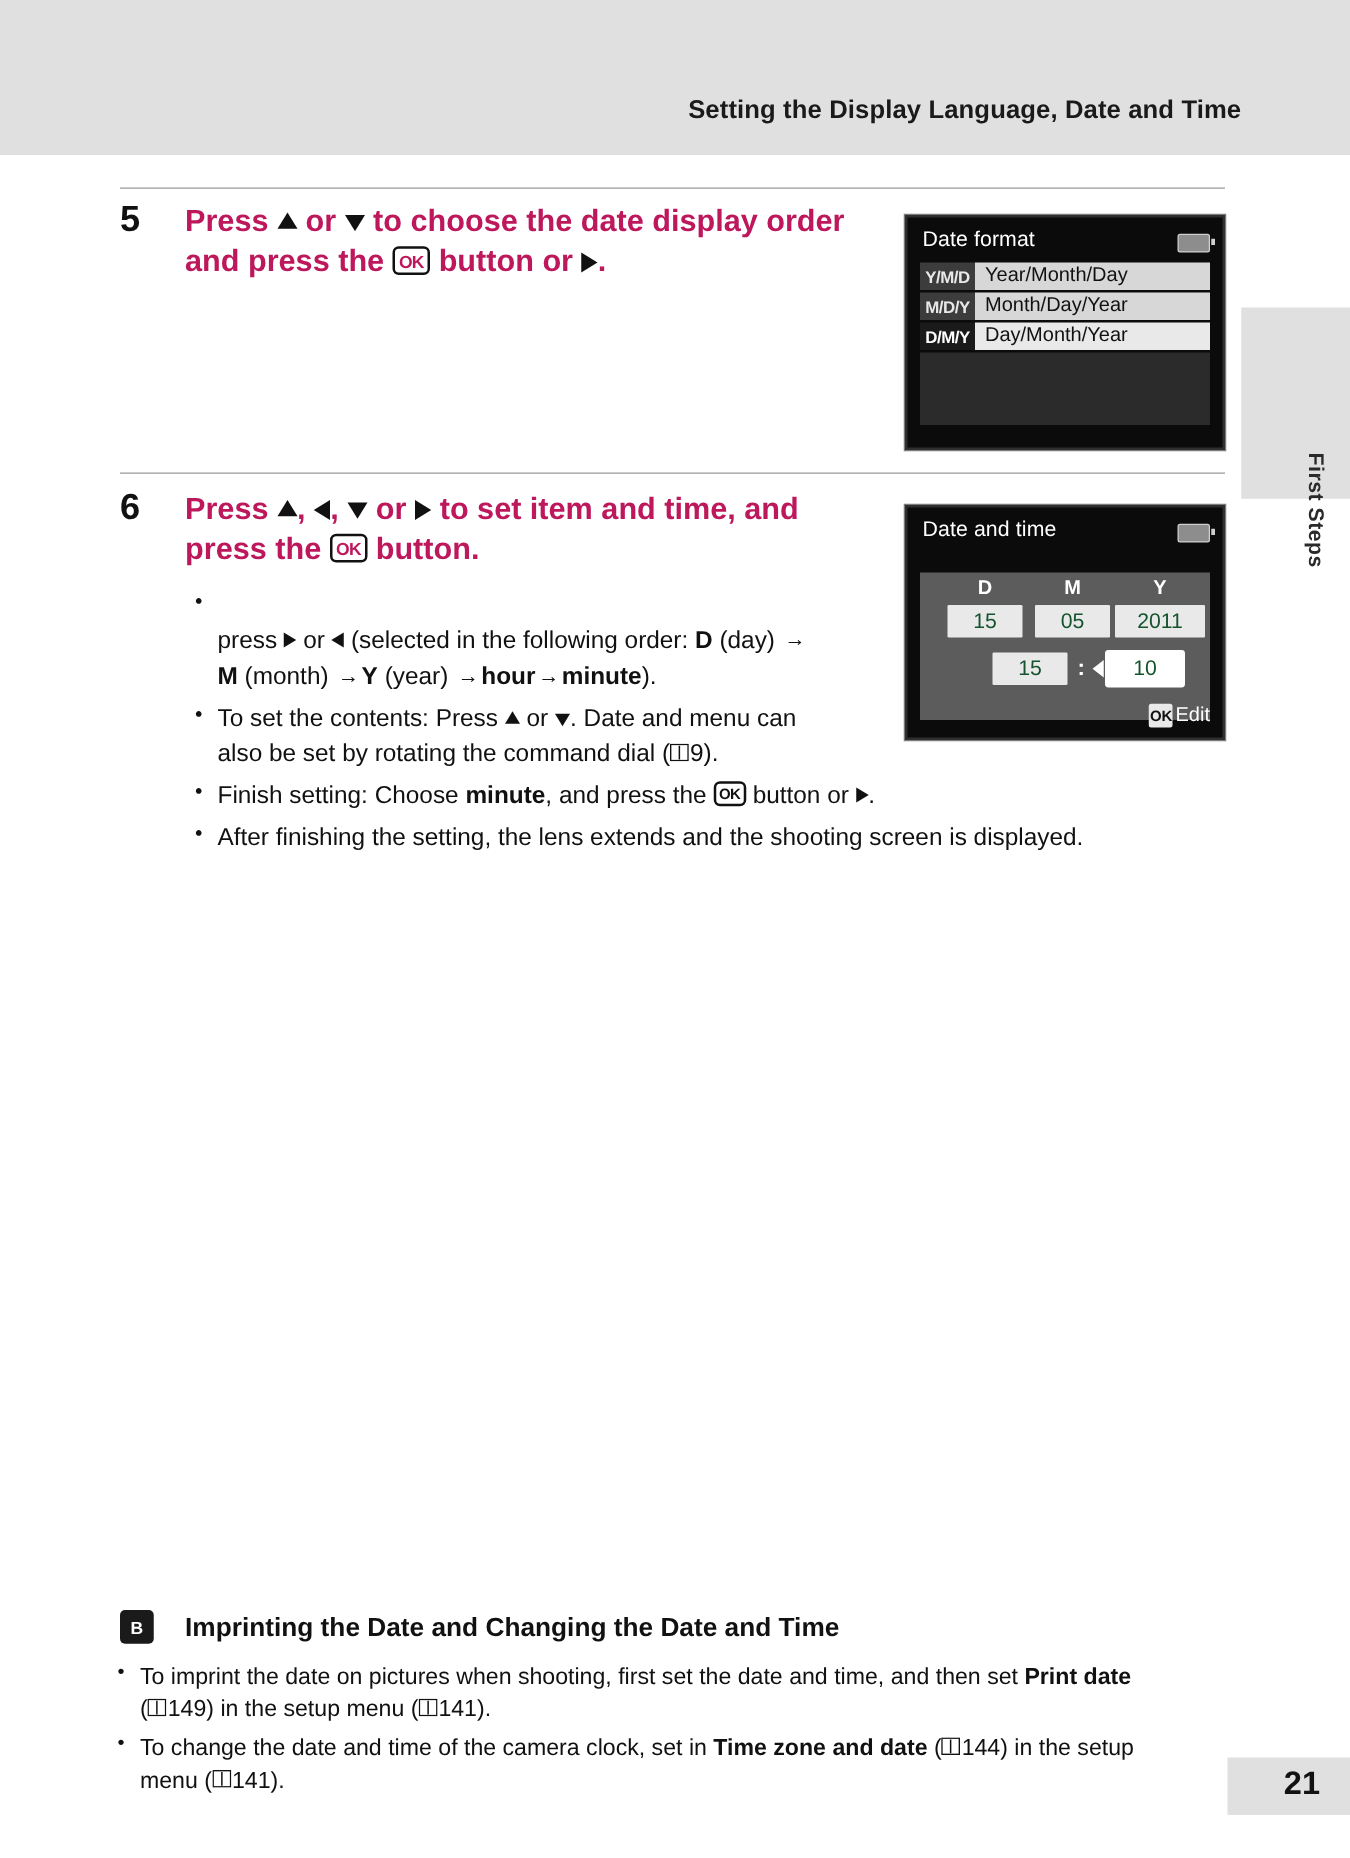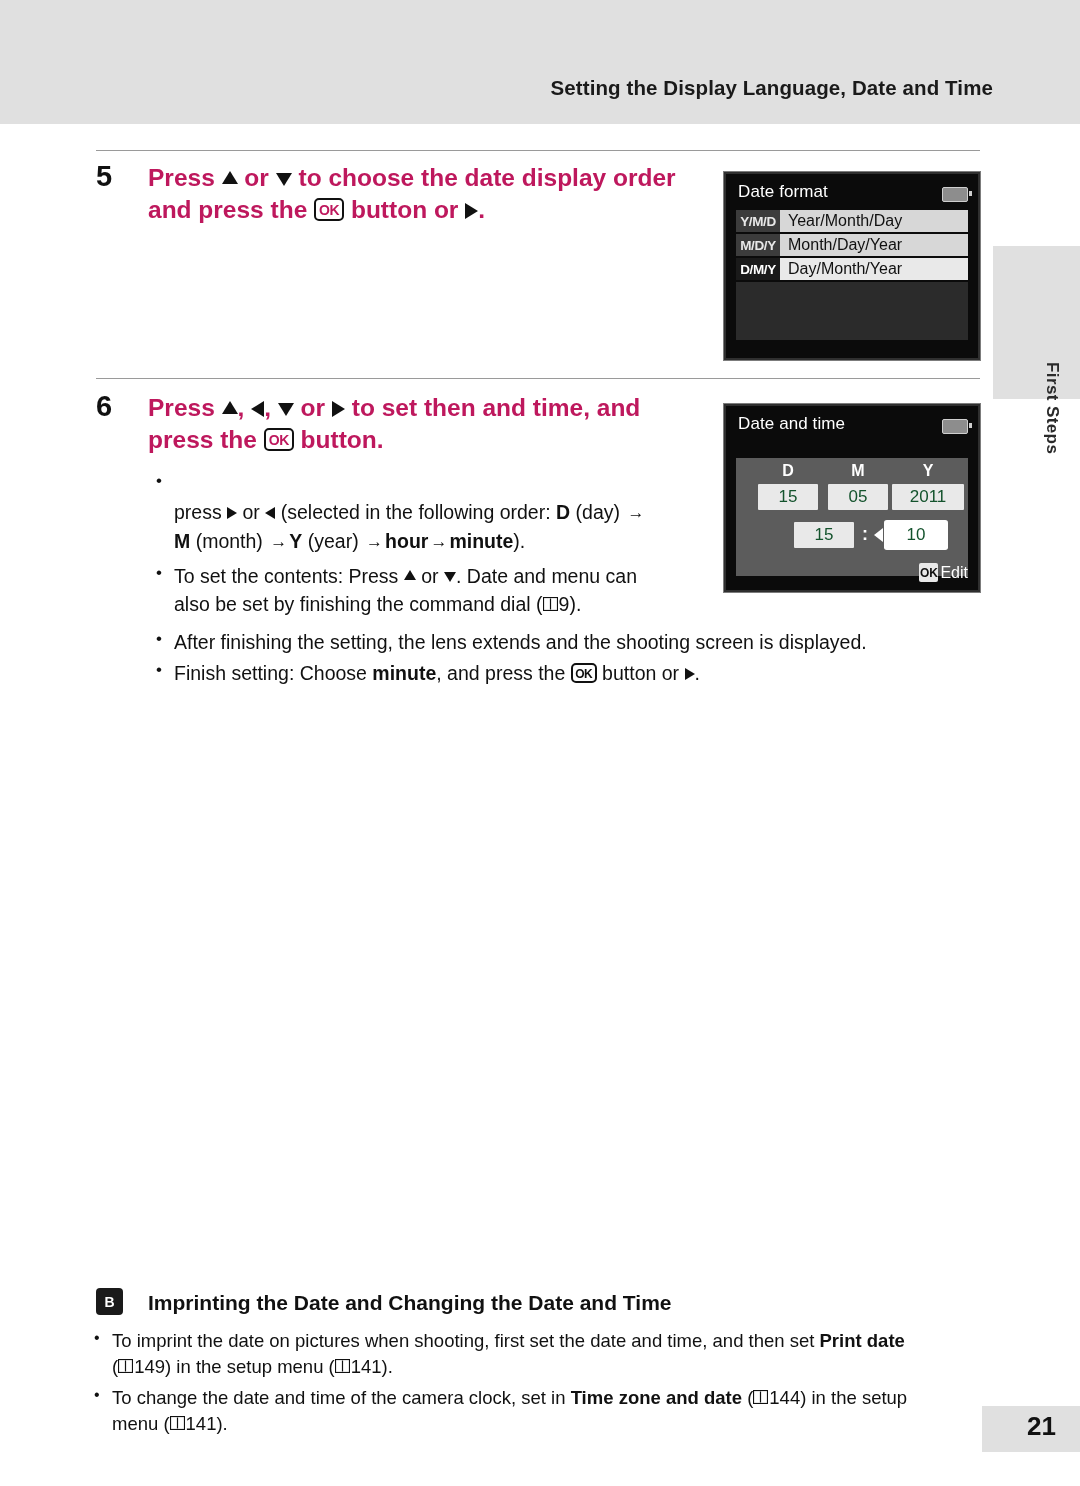--- a/index.html
+++ b/index.html
@@ -391,49 +391,49 @@
     </div>
     <div class="cam-body-dark" style="top:108px; height:58px;"></div>
   </div>
 
   <div class="rule" style="left:96px; top:378px; width:884px;"></div>
 
   <div class="step-num" style="left:96px; top:390px;">6</div>
 
   <div class="step-text" style="left:148px; top:392px; width:560px;">
     <span>
-      <span>Press </span><span class="tri tri-up"></span><span>, </span><span class="tri tri-left"></span><span>, </span><span class="tri tri-down"></span><span> or </span><span class="tri tri-right"></span><span> to set then and time, and</span>
+      <span>Press </span><span class="tri tri-up"></span><span>, </span><span class="tri tri-left"></span><span>, </span><span class="tri tri-down"></span><span> or </span><span class="tri tri-right"></span><span> to set item and time, and</span>
     </span><br>
     <span>
       <span>press the </span><span class="okbtn">OK</span><span> button.</span>
     </span>
   </div>
 
   <div class="bullets" style="left:148px; top:470px; width:560px;">
     <div class="bullet-row">
       <br>
       <span>press </span><span class="tri sm tri-right"></span><span> or </span><span class="tri sm tri-left"></span><span> (selected in the following order: </span><span class="strong">D</span><span> (day) </span><span class="arr">→</span><br>
       <span class="strong">M</span><span> (month) </span><span class="arr">→</span><span class="strong">Y</span><span> (year) </span><span class="arr">→</span><span class="strong">hour</span><span class="arr">→</span><span class="strong">minute</span><span>).</span>
     </div>
 
     <div class="bullet-row" style="margin-top:6px;">
       <span>To set the contents: Press </span><span class="tri sm tri-up"></span><span> or </span><span class="tri sm tri-down"></span><span>. Date and menu can</span><br>
-      <span>also be set by finishing the command dial (</span><span class="bookicon"><svg viewBox="0 0 15 14" width="15" height="14">
+      <span>also be set by rotating the command dial (</span><span class="bookicon"><svg viewBox="0 0 15 14" width="15" height="14">
             <rect x="0.5" y="0.5" width="14" height="13" fill="#ffffff" stroke="#111" stroke-width="1.2"></rect>
             <line x1="7.5" y1="1.5" x2="7.5" y2="12.5" stroke="#111" stroke-width="1.2"></line>
           </svg></span><span>9</span><span>).</span>
     </div>
   </div>
 
   <div class="bullets" style="left:148px; top:622px; width:830px;">
+    <div class="bullet-row">
+      <span>Finish setting: Choose </span><span class="strong">minute</span><span>, and press the </span><span class="okbtn sm">OK</span><span> button or </span><span class="tri sm tri-right"></span><span>.</span>
+    </div>
     <div class="bullet-row" style="margin-top:6px;">
       <span>After finishing the setting, the lens extends and the shooting screen is displayed.</span>
-    </div>
-    <div class="bullet-row">
-      <span>Finish setting: Choose </span><span class="strong">minute</span><span>, and press the </span><span class="okbtn sm">OK</span><span> button or </span><span class="tri sm tri-right"></span><span>.</span>
     </div>
   </div>
 
   <div class="cam" style="left:724px; top:404px; width:252px; height:184px;">
     <div class="cam-title">Date and time</div>
     <div class="batt"></div>
 
     <div class="dt-head">
       <div class="dt-col-label" style="left:22px; top:4px;">D</div>
       <div class="dt-col-label" style="left:92px; top:4px;">M</div>

